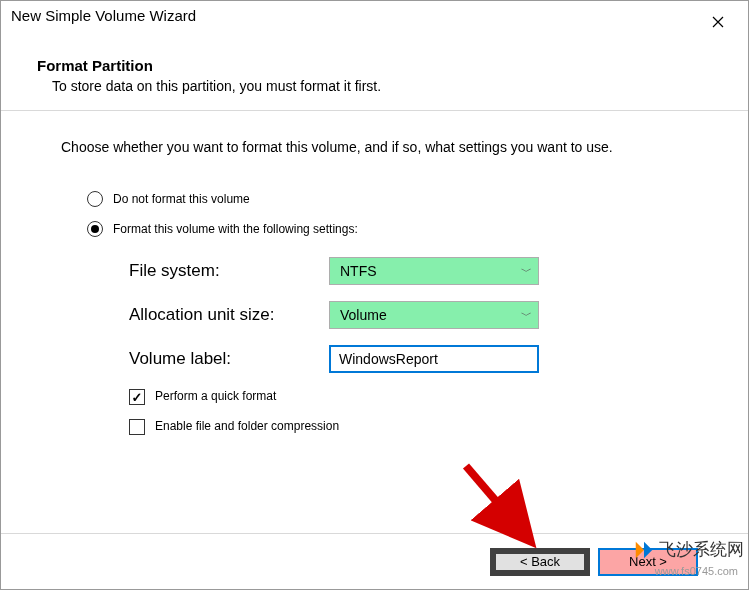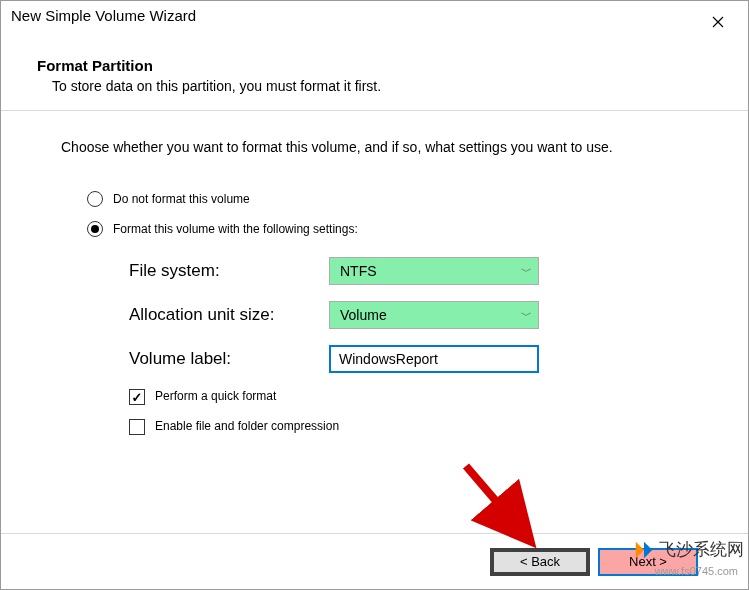--- a/index.html
+++ b/index.html
@@ -164,21 +164,21 @@
       height: 56px;
       display: flex;
       align-items: center;
       justify-content: flex-end;
       padding-right: 50px;
       gap: 8px;
     }
     .wizard-btn {
       width: 100px;
       height: 28px;
-      border: 4px solid #404040;
+      border: 6px solid #404040;
       background: #e1e1e1;
       font-size: 13px;
       font-family: inherit;
       cursor: pointer;
     }
     .wizard-btn.highlighted {
       border: 2px solid #0078d7;
       background: #fca5a5;
     }
     .arrow-annotation {

